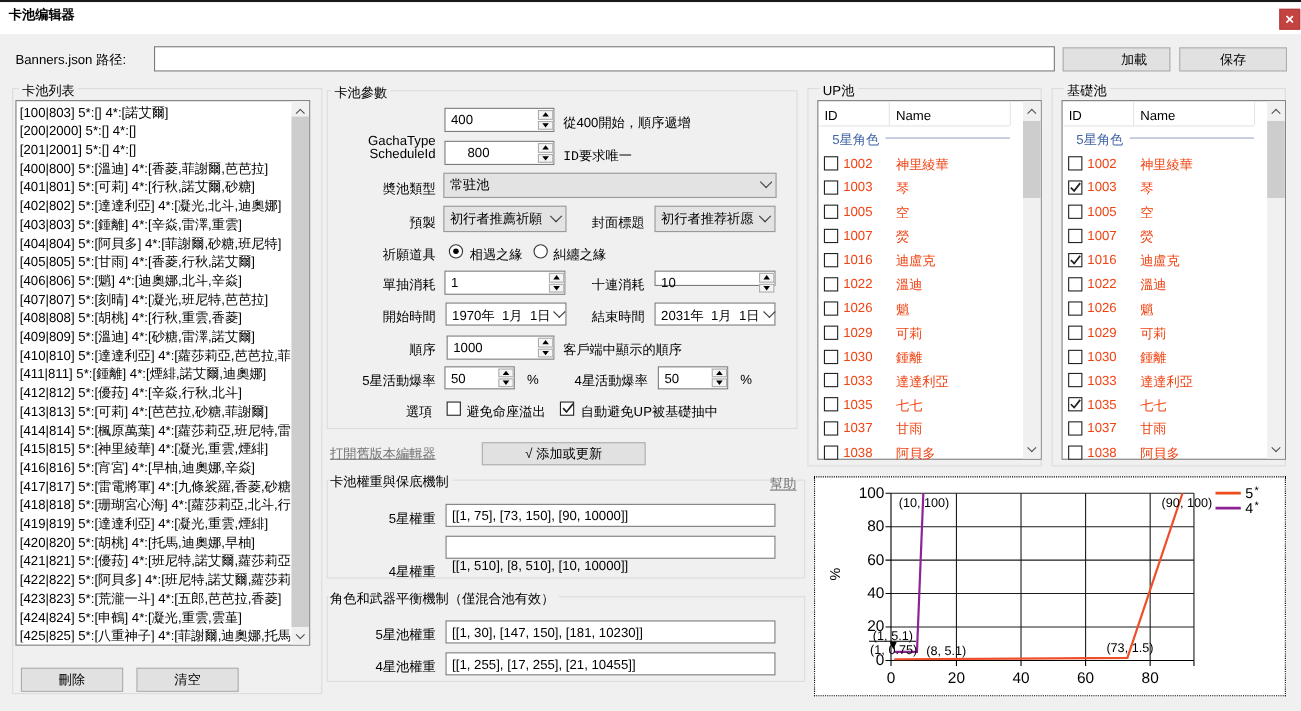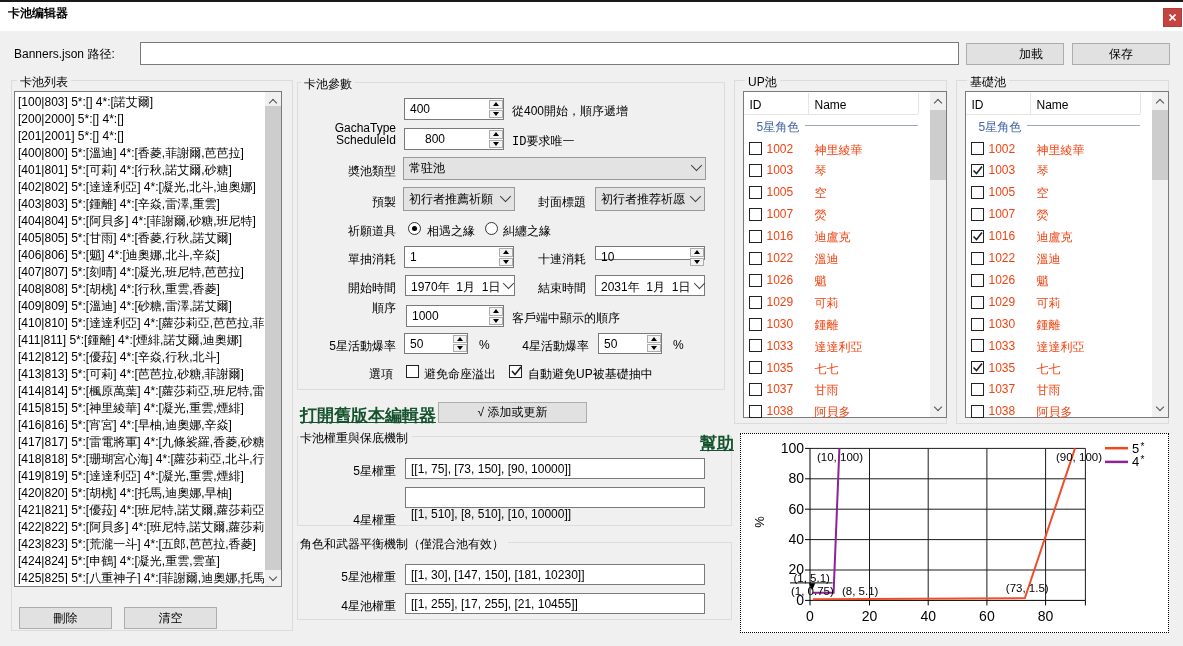--- a/index.html
+++ b/index.html
@@ -3,21 +3,21 @@
 <style>
 html,body{margin:0;padding:0;}
 body{width:1183px;height:646px;position:relative;overflow:hidden;background:#f0f0f0;font-family:"Liberation Sans",sans-serif;color:#000;}
 .a{position:absolute;}
 .input{position:absolute;background:#fff;border:1px solid #7a7a7a;box-sizing:border-box;}
 .btn{position:absolute;background:#e1e1e1;border:1px solid #adadad;box-sizing:border-box;font-size:12px;display:flex;align-items:center;justify-content:center;}
 .gb{position:absolute;border:1px solid #dcdcdc;box-sizing:border-box;}
 .gblbl{position:absolute;font-size:12px;background:#f0f0f0;padding:0 3px;white-space:nowrap;}
 .lbl{position:absolute;font-size:12px;white-space:nowrap;}
 .rlbl{position:absolute;font-size:12px;white-space:nowrap;text-align:right;width:97px;}
-.link{position:absolute;font-size:17px;color:#14532d;text-decoration:underline;white-space:nowrap;font-weight:bold;}
+.link{position:absolute;font-size:12px;color:#737373;text-decoration:underline;white-space:nowrap;}
 .red{color:#f04312;}
 .cb{position:absolute;width:13px;height:13px;border:1.5px solid #222;background:#fff;box-sizing:border-box;}
 .sarr{position:absolute;width:7px;height:7px;}
 .sarr:after{content:"";position:absolute;left:0.5px;width:5px;height:5px;border-right:1.4px solid #505050;border-bottom:1.4px solid #505050;}
 .sarr.up:after{top:2.5px;transform:rotate(-135deg);}
 .sarr.dn:after{top:0;transform:rotate(45deg);}
 .spin{position:absolute;width:14px;display:flex;flex-direction:column;}
 .spin b{flex:1;background:#f4f4f4;border:1px solid #adadad;margin-bottom:1px;position:relative;}
 .spin b:last-child{margin-bottom:0;}
 .spin b:after{content:"";position:absolute;left:50%;top:50%;transform:translate(-50%,-50%);border-left:3px solid transparent;border-right:3px solid transparent;}
@@ -97,21 +97,21 @@
 <div class="spin" style="left:690px;top:248px;height:18px;">
     <b class="up"></b>
     <b class="dn"></b>
   </div>
 <div class="rlbl" style="left:299px;top:280px;">開始時間</div>
 <div class="input" style="left:405px;top:275px;width:110px;height:21px;font-size:12px;padding:3px 0 0 5px;">1970年&nbsp; 1月&nbsp; 1日</div>
 <div class="chev" style="left:502px;top:283px;"></div>
 <div class="rlbl" style="left:486px;top:280px;width:100px;">結束時間</div>
 <div class="input" style="left:595px;top:275px;width:110px;height:21px;font-size:12px;padding:3px 0 0 5px;">2031年&nbsp; 1月&nbsp; 1日</div>
 <div class="chev" style="left:693px;top:283px;"></div>
-<div class="rlbl" style="left:299px;top:300px;font-family:Liberation Mono, monospace;">順序</div>
+<div class="rlbl" style="left:299px;top:310px;font-family:Liberation Mono, monospace;">順序</div>
 <div class="input" style="left:406px;top:305px;width:98px;height:22px;font-size:12px;padding:3px 0 0 5px;">1000</div>
 <div class="spin" style="left:489px;top:307px;height:18px;">
     <b class="up"></b>
     <b class="dn"></b>
   </div>
 <div class="lbl" style="left:512px;top:310px;">客戶端中顯示的順序</div>
 <div class="rlbl" style="left:299px;top:338px;">5星活動爆率</div>
 <div class="input" style="left:404px;top:333px;width:64px;height:21px;font-size:12px;padding:3px 0 0 5px;">50</div>
 <div class="spin" style="left:453px;top:335px;height:17px;">
     <b class="up"></b>

